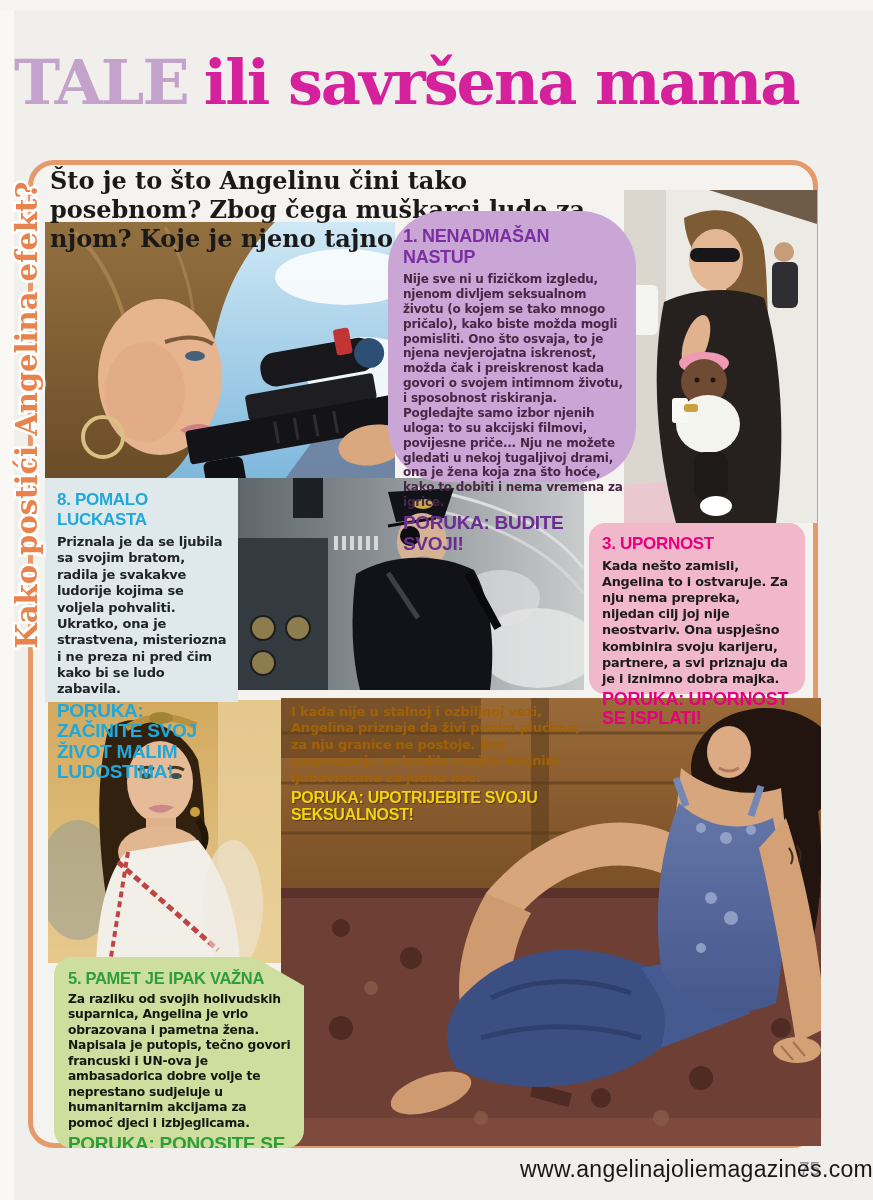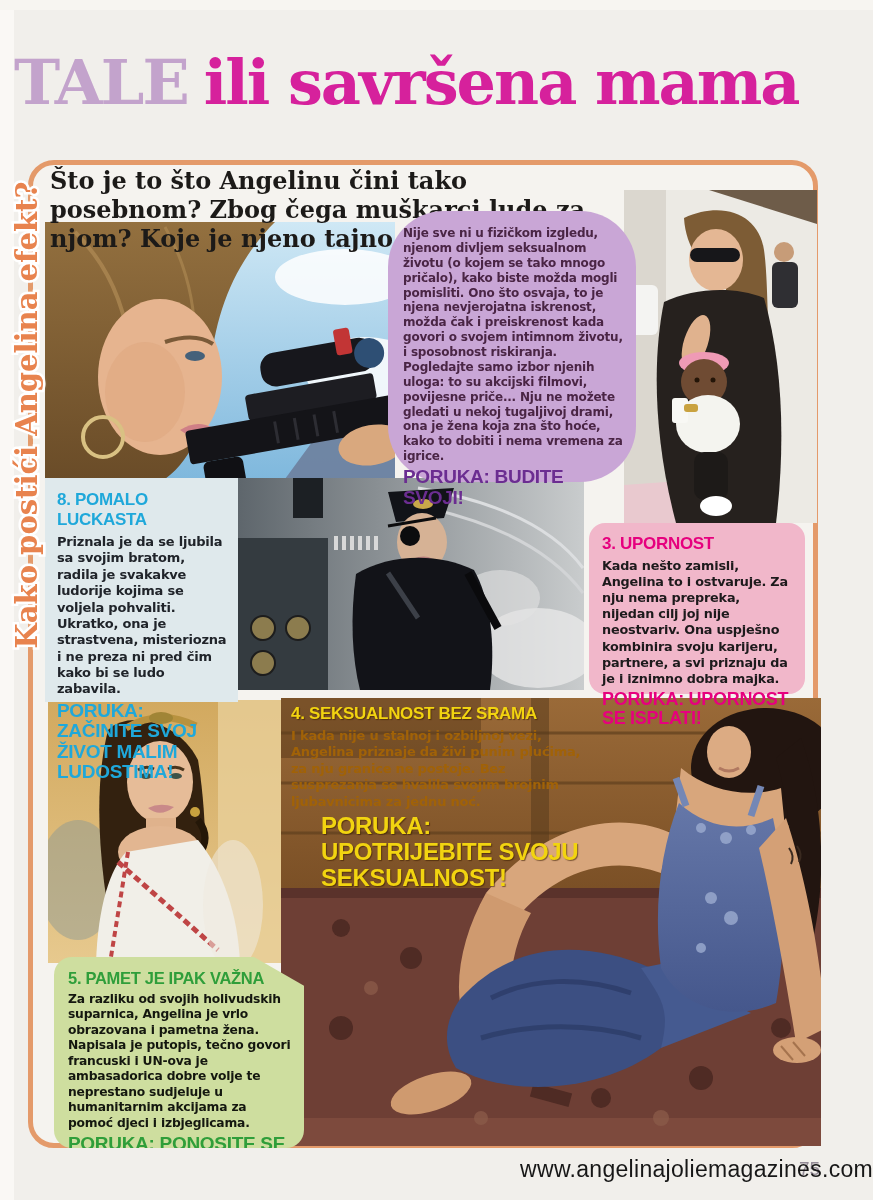--- a/index.html
+++ b/index.html
@@ -53,21 +53,21 @@
 
   .sec3{position:absolute;left:589px;top:523px;width:216px;height:171px;background:#f1b7ca;
         border-radius:16px;padding:11px 10px 0 13px;}
   .sec3 h3{color:#e6007e;}
   .sec3 p{color:#1d1a1c;font-size:12.8px;}
   .sec3 .poruka{color:#e6007e;}
 
   .sec4{position:absolute;left:10px;top:6px;width:304px;z-index:5;}
   .sec4 h3{color:#f2d410;text-shadow:1px 1px 1px rgba(60,30,0,.6);}
   .sec4 p{color:#a16207;font-size:13px;}
-  .sec4 .poruka{color:#f2d410;font-size:24px;text-shadow:1px 1px 1px rgba(60,30,0,.6);margin-left:30px;}
+  .sec4 .poruka{color:#f2d410;font-size:16px;text-shadow:1px 1px 1px rgba(60,30,0,.6);}
 
   .sec5{position:absolute;left:30px;top:957px;width:250px;height:191px;background:#cede9f;
         border-radius:18px;padding:12px 10px 0 14px;z-index:6;
         clip-path:polygon(0 0,80% 0,100% 15%,100% 100%,0 100%);margin-left:24px;}
   .sec5 h3{color:#2f9e3a;font-size:16.5px;}
   .sec5 p{color:#14170f;font-size:12.3px;}
   .sec5 .poruka{color:#2f9e3a;font-size:19px;}
 
   .watermark{position:absolute;right:0;top:1156px;z-index:9;
       font-family:"Liberation Sans",sans-serif;font-size:23px;color:#171717;letter-spacing:.3px;}
@@ -130,20 +130,21 @@
             <line x1="250" y1="196" x2="250" y2="218"></line>
           <line x1="270" y1="196" x2="270" y2="218"></line>
             <line x1="290" y1="196" x2="290" y2="218"></line>
         </g>
         <ellipse cx="322" cy="236" rx="34" ry="20" fill="#d9a87e"></ellipse>
       </g>
     </svg>
   </div>
 
   <div class="sec sec1">
+    <h3>1. NENADMAŠAN NASTUP</h3>
     <p>Nije sve ni u fizičkom izgledu, njenom divljem seksualnom životu (o kojem se tako mnogo pričalo), kako biste možda mogli pomisliti. Ono što osvaja, to je njena nevjerojatna iskrenost, možda čak i preiskrenost kada govori o svojem intimnom životu, i sposobnost riskiranja. Pogledajte samo izbor njenih uloga: to su akcijski filmovi, povijesne priče... Nju ne možete gledati u nekoj tugaljivoj drami, ona je žena koja zna što hoće, kako to dobiti i nema vremena za igrice.</p>
     <div class="poruka">PORUKA: BUDITE SVOJI!</div>
   </div>
 
   <div class="photo" style="left:624px;top:190px;width:193px;height:333px;">
     <svg width="193" height="333" viewBox="0 0 193 333">
       <rect width="193" height="333" fill="#eceae4"></rect>
       <rect width="42" height="333" fill="#dbd7cf"></rect>
       <polygon points="85,0 193,34 193,0" fill="#6e5c49"></polygon>
       <rect x="0" y="95" width="34" height="50" rx="6" fill="#f4f4f2"></rect>
@@ -315,21 +316,20 @@
       <path d="M505 120 C525 180 540 260 545 330 L515 345 C505 280 490 200 478 150 Z" fill="#d4a076"></path>
       <ellipse cx="516" cy="352" rx="24" ry="13" fill="#d4a076"></ellipse>
       <g stroke="#a5734e" stroke-width="2">
           <line x1="500" y1="348" x2="512" y2="362"></line>
           <line x1="512" y1="344" x2="524" y2="358"></line>
         </g>
       <path d="M508 150 q6 8 2 16 M516 148 q6 8 2 16" stroke="#3a2a20" stroke-width="2" fill="none"></path>
     </svg>
 
     <div class="sec sec4">
-      <h3>4. SEKSUALNOST BEZ SRAMA</h3>
       <p>I kada nije u stalnoj i ozbiljnoj vezi, Angelina priznaje da živi punim plućima, za nju granice ne postoje. Bez susprezanja se hvalila svojim brojnim ljubavnicima za jednu noć.</p>
       <div class="poruka">PORUKA: UPOTRIJEBITE SVOJU SEKSUALNOST!</div>
     </div>
   </div>
 
   <div class="sec sec5">
     <h3>5. PAMET JE IPAK VAŽNA</h3>
     <p>Za razliku od svojih holivudskih suparnica, Angelina je vrlo obrazovana i pametna žena. Napisala je putopis, tečno govori francuski i UN-ova je ambasadorica dobre volje te neprestano sudjeluje u humanitarnim akcijama za pomoć djeci i izbjeglicama.</p>
     <div class="poruka">PORUKA: PONOSITE SE SVOJIM ZNANJEM!</div>
   </div>

